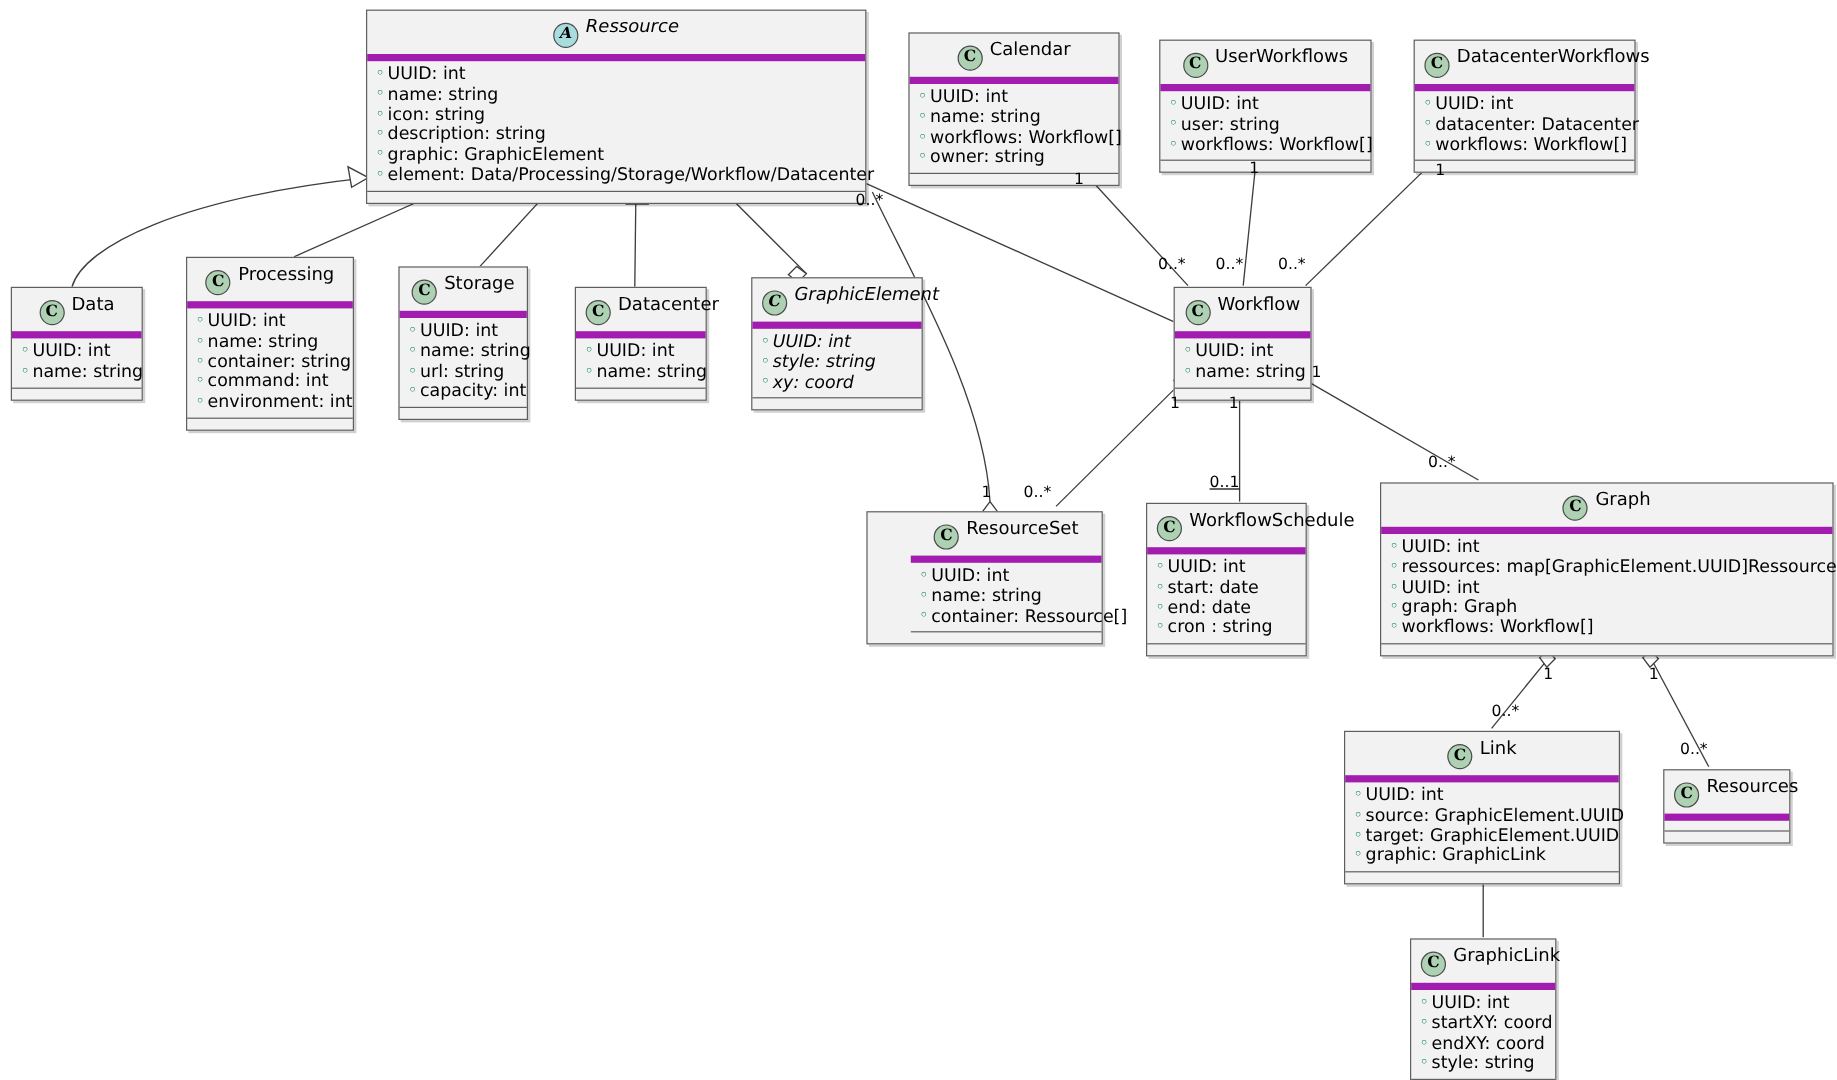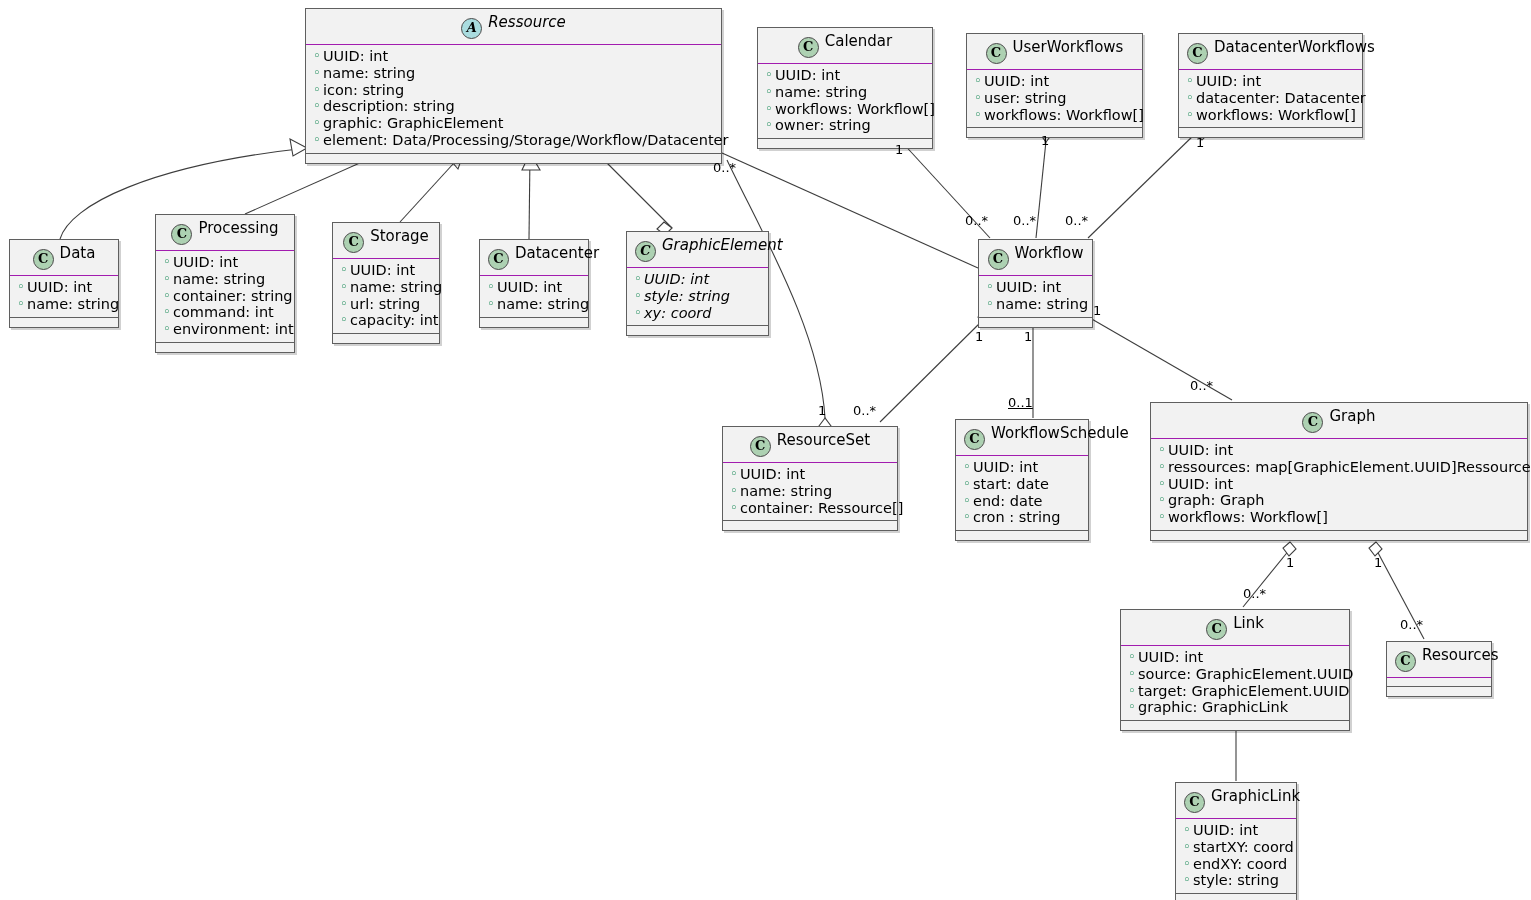--- a/index.html
+++ b/index.html
@@ -29,21 +29,21 @@
     border: 1px solid #5f5f5f;
     box-shadow: 2px 2px 0 0 rgba(0,0,0,0.18);
     z-index: 5;
   }
   .uml-header {
     box-sizing: border-box;
     padding: 4px 8px 5px 8px;
     text-align: center;
     font-size: 15px;
     color: #000000;
-    border-bottom: 1px solid #a21caf;
+    border-bottom: 6px solid #a21caf;
     white-space: nowrap;
     line-height: 19px;
   }
   .uml-header.abstract .cls-title { font-style: italic; }
   .stereo {
     display: inline-block;
     width: 19px;
     height: 19px;
     border-radius: 50%;
     border: 1px solid #4a4a4a;
@@ -238,21 +238,21 @@
         <div class="uml-methods"></div>
       </div>
       <div class="uml-class" style="left: 978px; top: 239px; width: 115px;">
         <div class="uml-header"><span class="stereo">C</span><span class="cls-title">Workflow</span></div>
         <div class="uml-attrs">
           <div class="attr"><span class="vis">◦</span><span>UUID: int</span></div>
           <div class="attr"><span class="vis">◦</span><span>name: string</span></div>
         </div>
         <div class="uml-methods"></div>
       </div>
-      <div class="uml-class" style="left: 722px; top: 426px; width: 176px;">
+      <div class="uml-class" style="left: 722px; top: 426px; width: 197px; padding-left: 36px;">
         <div class="uml-header"><span class="stereo">C</span><span class="cls-title">ResourceSet</span></div>
         <div class="uml-attrs">
           <div class="attr"><span class="vis">◦</span><span>UUID: int</span></div>
           <div class="attr"><span class="vis">◦</span><span>name: string</span></div>
           <div class="attr"><span class="vis">◦</span><span>container: Ressource[]</span></div>
         </div>
         <div class="uml-methods"></div>
       </div>
       <div class="uml-class" style="left: 955px; top: 419px; width: 134px;">
         <div class="uml-header"><span class="stereo">C</span><span class="cls-title">WorkflowSchedule</span></div>

